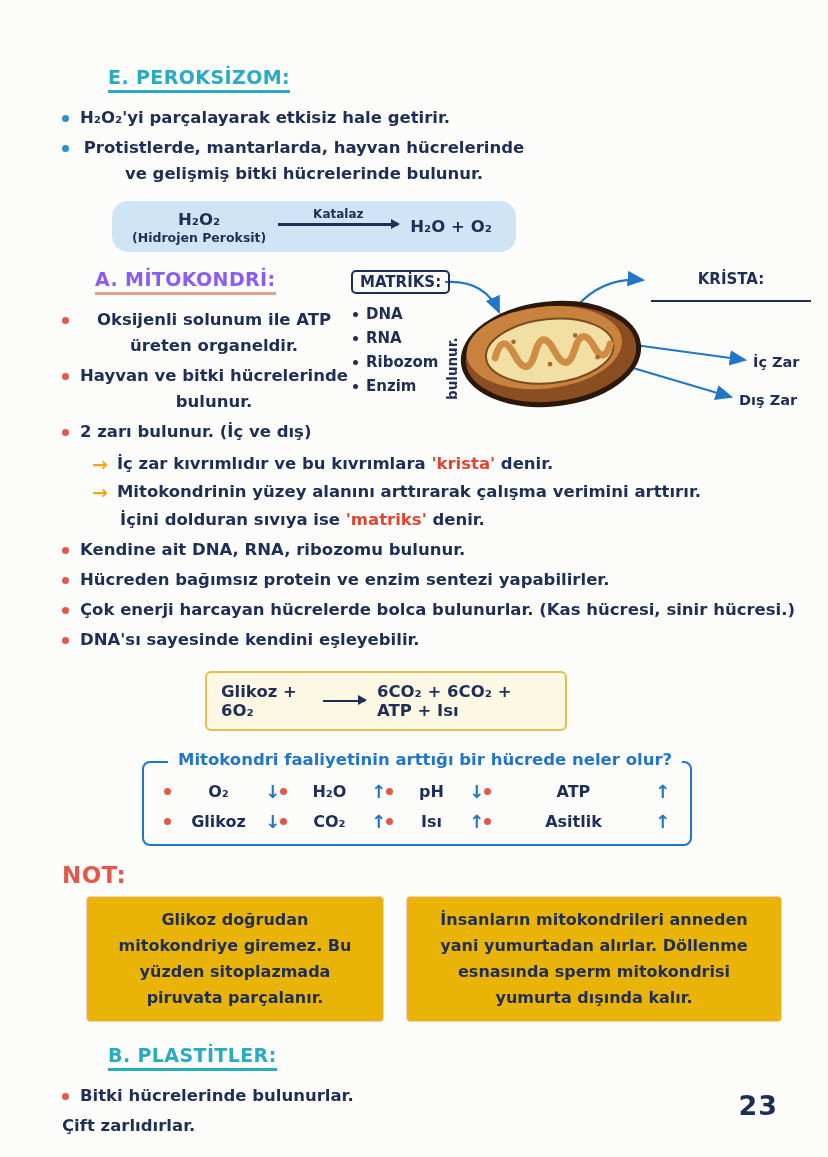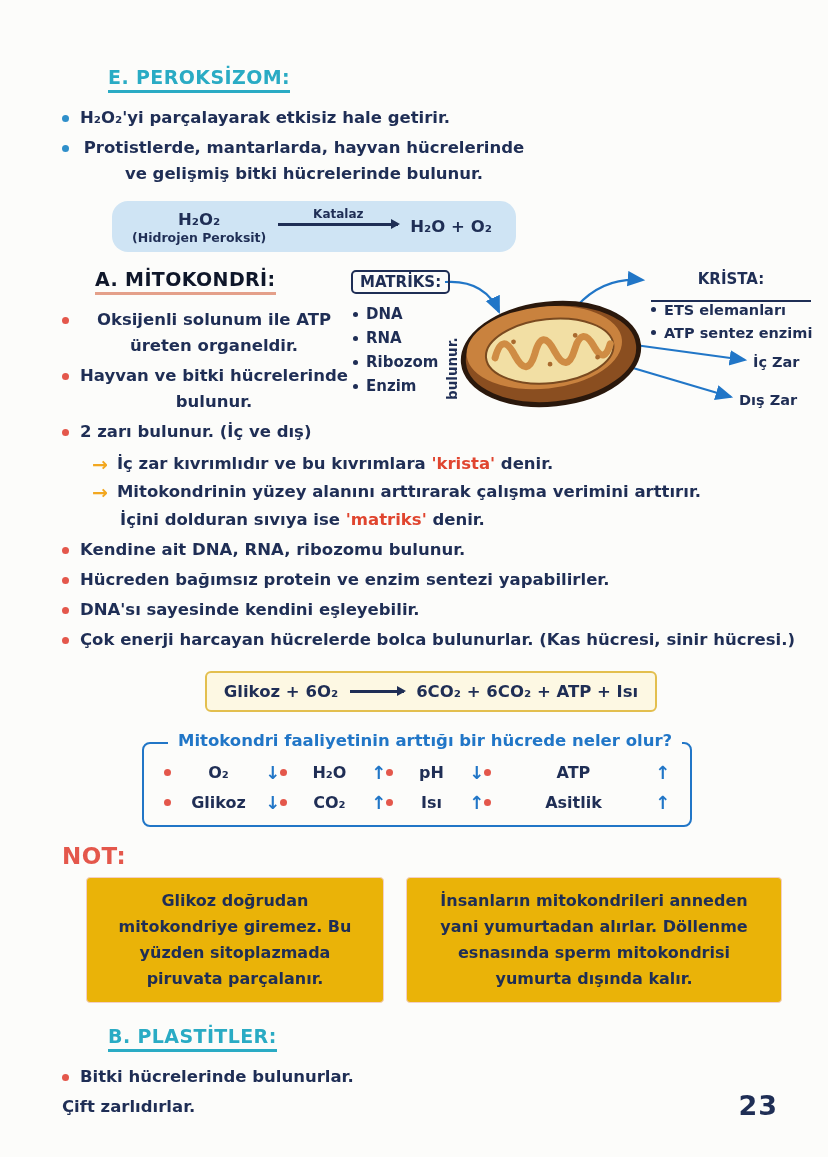--- a/index.html
+++ b/index.html
@@ -9,21 +9,21 @@
     position:relative; width:828px; height:1157px; margin:0 auto;
     background:#fcfcfa; color:#1f2e55; font-weight:bold; overflow:hidden;
     padding-top:66px; font-size:16.5px;
   }
   
   .h-teal, .h-orange {
     display:inline-block; font-size:19px; letter-spacing:.4px;
     padding-bottom:2px; margin-bottom:8px;
   }
   .h-teal { color:#2aabc4; border-bottom:3px solid #2aabc4; margin-left:108px; }
-  .h-orange { color:#0f172a; border-bottom:3px solid #e4a08a; margin-left:95px; }
+  .h-orange { color:#8b5cf6; border-bottom:3px solid #e4a08a; margin-left:95px; }
   
   .bullets { margin-left:62px;text-align:center; }
   .b-item { display:flex; align-items:flex-start; margin:4px 0; line-height:26px; }
   .dot { flex:0 0 auto; width:7px; height:7px; border-radius:50%; margin:10px 11px 0 0; }
   .dot.blue { background:#2f8fca; }
   .dot.red  { background:#e4574b; }
   .btext.w440 { max-width:448px; }
   .mito-left .btext { max-width:268px; }
   .nw { white-space:nowrap; }
   
@@ -64,21 +64,21 @@
   .mito-svg { position:absolute; left:112px; top:20px; }
   .kr-label { position:absolute; left:306px; top:0; width:160px; text-align:center; border-bottom:2.5px solid #1f2e55; padding-bottom:12px; }
   .kr-items { position:absolute; left:306px; top:28px; font-size:14.5px; }
   .kr-items .mi { height:23px; }
   .zar { position:absolute; font-size:14.5px; }
   .zar.ic  { left:408px; top:84px; }
   .zar.dis { left:394px; top:122px; }
   .arrows-overlay { position:absolute; left:0; top:0; pointer-events:none; }
   
   .eqbox {
-    margin:18px 0 0 205px; width:452px; border:2px solid #e3bf4e; background:#fdf8e3;
+    margin:18px 0 0 205px; width:362px; border:2px solid #e3bf4e; background:#fdf8e3;
     border-radius:6px; padding:9px 14px; display:flex; align-items:center; justify-content:center; gap:12px;
   }
   
   .qbox { position:relative; margin:30px 0 0 142px; width:550px; border:2.5px solid #2176c7; border-radius:8px; padding:18px 20px 12px; }
   .qbox-title { position:absolute; top:-13px; left:24px; background:#fcfcfa; padding:0 10px; color:#2176c7; font-size:16.5px; }
   .qgrid { display:grid; grid-template-columns:116px 106px 98px auto; row-gap:9px; }
   .qitem { display:flex; align-items:center; font-size:16px;justify-content:space-between; }
   .qitem .dot { margin:0 8px 0 0; }
   .qarrow { color:#2176c7; margin-left:7px; font-size:18px; }
   
@@ -183,30 +183,20 @@
           <ellipse cx="93" cy="61" rx="64" ry="32" fill="#f2dfa4" stroke="#7a4a20" stroke-width="2"></ellipse>
           <path d="M38,62 Q48,36 58,62 Q68,86 78,62 Q88,36 98,62 Q108,86 118,62 Q128,38 138,62 Q146,80 154,60" fill="none" stroke="#cf8c44" stroke-width="7" stroke-linecap="round"></path>
           <circle cx="58" cy="48" r="2.4" fill="#a96a2e"></circle>
           <circle cx="92" cy="74" r="2.4" fill="#a96a2e"></circle>
           <circle cx="120" cy="48" r="2.4" fill="#a96a2e"></circle>
           <circle cx="140" cy="72" r="2.4" fill="#a96a2e"></circle>
         </g>
       </svg>
 
       <div class="kr-label">KRİSTA:</div>
-      <div class="kr-items">
-        <div class="mi">
-            <span class="mdot"></span>
-            <span>ETS elemanları</span>
-          </div>
-        <div class="mi">
-            <span class="mdot"></span>
-            <span>ATP sentez enzimi</span>
-          </div>
-      </div>
       <div class="zar ic">İç Zar</div>
       <div class="zar dis">Dış Zar</div>
     </div>
 
     
     <div class="subarrows">
       <div class="a-item">
         <span class="yarrow">→</span>
         <span><span>İç zar kıvrımlıdır ve bu kıvrımlara </span><span class="hl">'krista'</span><span> denir.</span></span>
       </div>
@@ -223,25 +213,25 @@
       <div class="b-item">
         <span class="dot red"></span>
         <span class="btext">Kendine ait DNA, RNA, ribozomu bulunur.</span>
       </div>
       <div class="b-item">
         <span class="dot red"></span>
         <span class="btext">Hücreden bağımsız protein ve enzim sentezi yapabilirler.</span>
       </div>
       <div class="b-item">
         <span class="dot red"></span>
+        <span class="btext">Çok enerji harcayan hücrelerde bolca bulunurlar. (Kas hücresi, sinir hücresi.)</span>
+      </div>
+      <div class="b-item">
+        <span class="dot red"></span>
         <span class="btext">DNA'sı sayesinde kendini eşleyebilir.</span>
-      </div>
-      <div class="b-item">
-        <span class="dot red"></span>
-        <span class="btext">Çok enerji harcayan hücrelerde bolca bulunurlar. (Kas hücresi, sinir hücresi.)</span>
       </div>
     </div>
   </section>
 
   <div class="eqbox">
     <span>Glikoz + 6O₂</span>
     <span class="harrow" style="width:54px"></span>
     <span>6CO₂ + 6CO₂ + ATP + Isı</span>
   </div>
 

